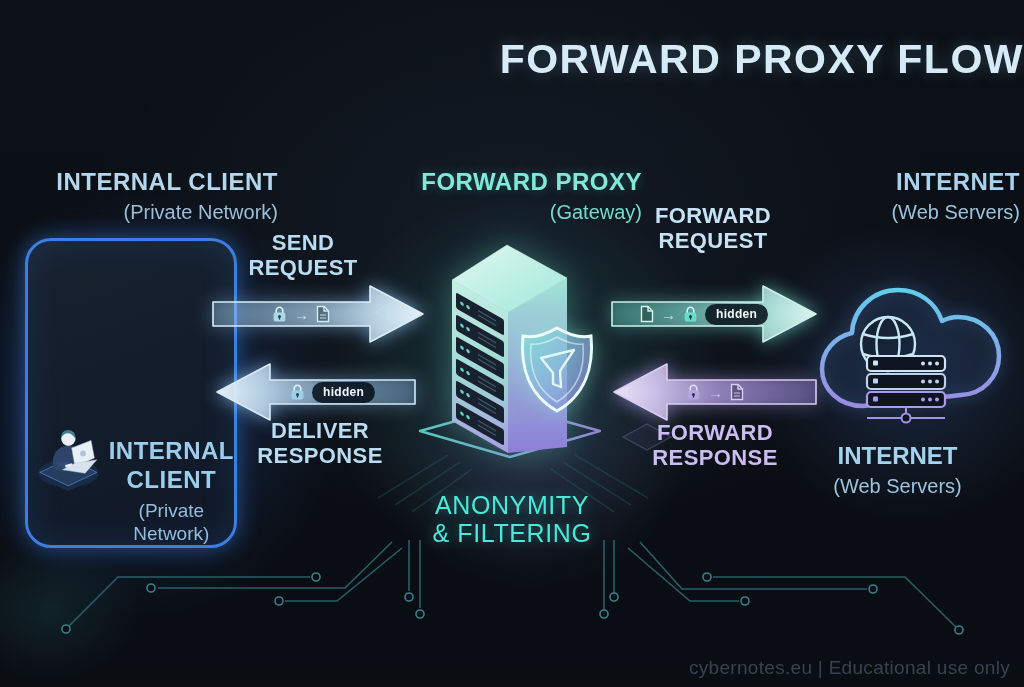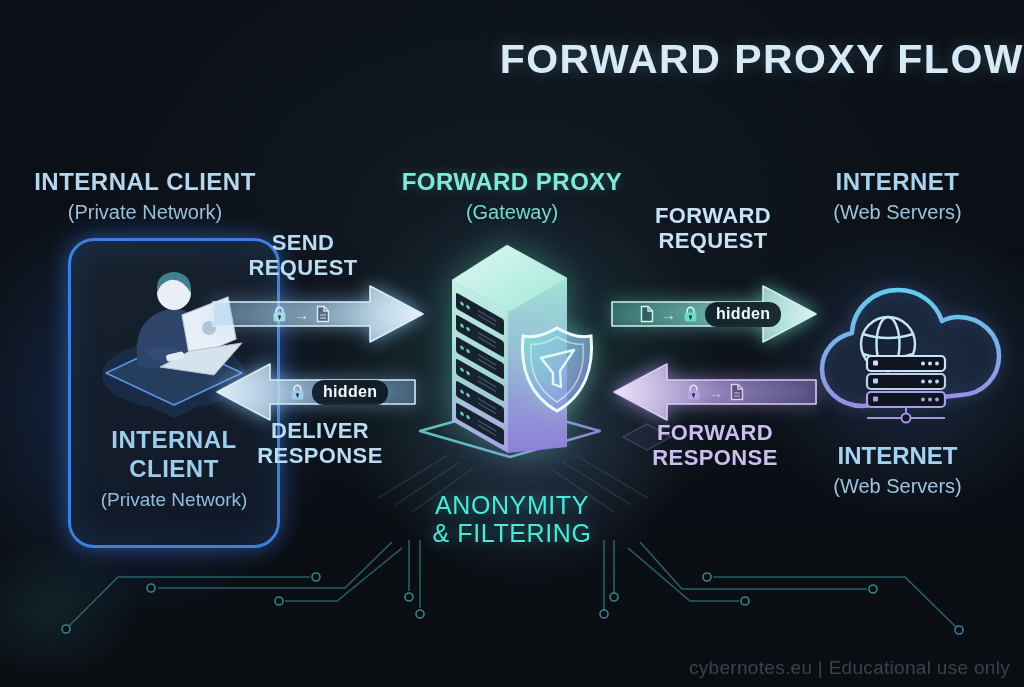--- a/index.html
+++ b/index.html
@@ -16,36 +16,36 @@
   .glow.proxy{left:320px;top:190px;width:400px;height:380px;background:radial-gradient(closest-side,rgba(80,220,200,.17),rgba(80,220,200,0));}
   .glow.proxyb{left:380px;top:330px;width:300px;height:260px;background:radial-gradient(closest-side,rgba(140,110,225,.14),rgba(140,110,225,0));}
   .glow.cloud{left:750px;top:220px;width:320px;height:300px;background:radial-gradient(closest-side,rgba(85,140,230,.20),rgba(85,140,230,0));}
   .glow.corner{left:-40px;top:540px;width:180px;height:140px;background:radial-gradient(closest-side,rgba(60,180,200,.12),rgba(60,180,200,0));}
 
   .title{
     position:absolute;top:36px;left:0;width:100%;text-align:right;
     font-size:41px;font-weight:bold;letter-spacing:1.5px;color:#d6ebf7;
     text-shadow:0 0 16px rgba(150,215,250,.25);
   }
-  .hdr{position:absolute;text-align:center;line-height:1.2;}
+  .hdr{position:absolute;text-align:right;line-height:1.2;}
   .hdr .b{display:block;font-size:24px;font-weight:bold;letter-spacing:.5px;}
   .hdr .s{display:block;font-size:20px;margin-top:3px;}
   .hdr.client{left:12px;top:168px;width:266px;}
   .hdr.client .b{color:#b5d7ee;} .hdr.client .s{color:#9dbfd8;}
   .hdr.proxy{left:382px;top:168px;width:260px;}
   .hdr.proxy .b{color:#82e9d9;text-shadow:0 0 12px rgba(90,230,210,.3);} .hdr.proxy .s{color:#72dcc9;}
   .hdr.internet{left:775px;top:168px;width:245px;}
   .hdr.internet .b{color:#a7d3ef;} .hdr.internet .s{color:#9cc2dc;}
 
   .client-card{
     position:absolute;left:25px;top:238px;width:212px;height:310px;
     border-radius:26px;border:3px solid #3c7fe0;box-sizing:border-box;
     background:linear-gradient(160deg,#18222f 0%,#121b29 70%,#101827 100%);
     box-shadow:0 0 22px rgba(60,130,235,.55), inset 0 0 34px rgba(60,130,235,.16);
-    display:flex;flex-direction:column;align-items:center;margin-left:43px;
+    display:flex;flex-direction:row;align-items:flex-end;
   }
   .client-card .illus{margin-top:4px;}
   .card-text{text-align:center;line-height:1.22;margin-top:2px;}
   .card-text .t{display:block;font-size:24px;font-weight:bold;color:#9ccdeb;letter-spacing:.5px;}
   .card-text .s{display:block;font-size:19px;color:#92bddd;margin-top:4px;}
 
   .flow-label{position:absolute;text-align:center;line-height:1.12;}
   .flow-label .b{display:block;font-size:22px;font-weight:bold;letter-spacing:.4px;}
   .flow-label .s{display:block;font-size:20px;font-weight:normal;margin-top:3px;}
   .lbl-send{left:233px;top:231px;width:140px;color:#b9dcf2;}
@@ -66,21 +66,21 @@
   .footer-internet .s{display:block;font-size:20px;color:#9cc4de;margin-top:3px;}
 
   .arrow-svg{position:absolute;overflow:visible;}
   .arrow-svg.blue{filter:drop-shadow(0 0 9px rgba(150,205,255,.8));}
   .arrow-svg.teal{filter:drop-shadow(0 0 9px rgba(120,235,220,.75));}
   .arrow-svg.purple{filter:drop-shadow(0 0 9px rgba(190,165,250,.75));}
 
   .flow-icons{position:absolute;display:flex;align-items:center;gap:7px;height:28px;}
   .flow-icons .glyph{font-size:15px;line-height:1;}
   .pill{
-    font-size:16px;font-weight:bold;color:#f2f8fc;letter-spacing:.3px;
+    font-size:12px;font-weight:bold;color:#f2f8fc;letter-spacing:.3px;
     background:rgba(8,18,28,.88);border-radius:12px;padding:3px 11px 4px;
   }
   .illus-svg,.node-svg{position:absolute;overflow:visible;}
   .circuit{position:absolute;left:0;top:440px;}
   .watermark{
     position:absolute;right:14px;bottom:8px;font-size:19px;color:#39424e;letter-spacing:.3px;
   }
 </style>
 </head>
 <body>

